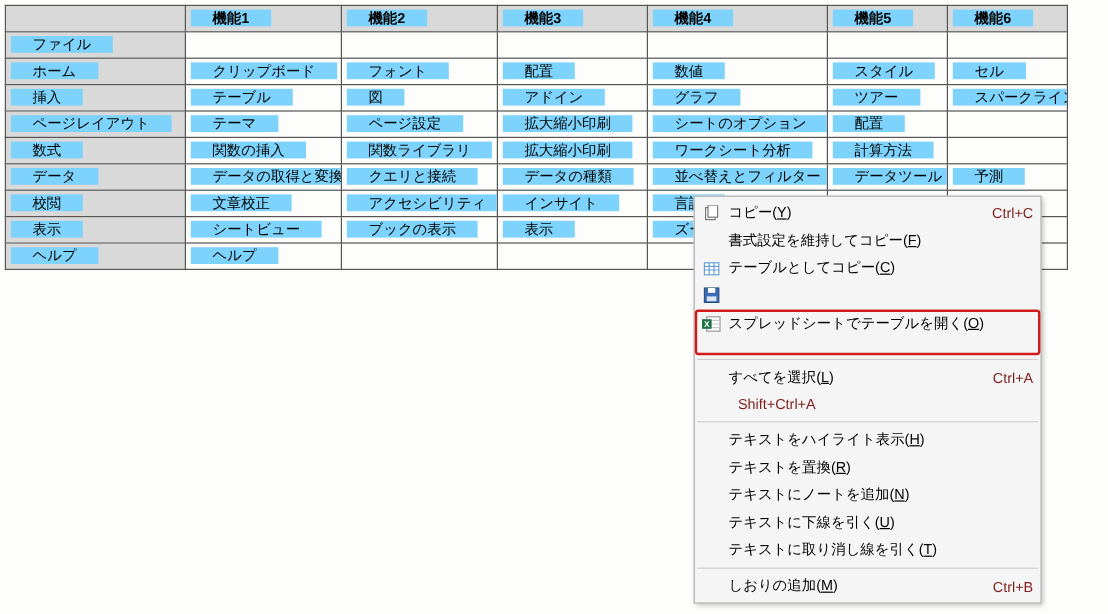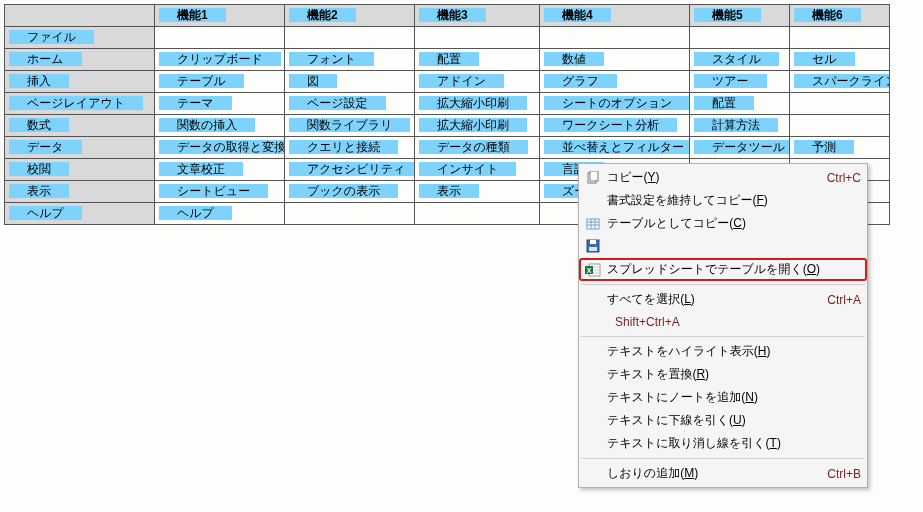--- a/index.html
+++ b/index.html
@@ -73,21 +73,21 @@
   .ctx .item .sc { color: #7f1d1d; margin-left: 8px; }
   .ctx .sep {
     height: 1px;
     background: #cfcfcf;
     margin: 3px 2px;
   }
   .ctx .hl {
     border: 2px solid #d21c1c;
     border-radius: 3px;
     margin: 1px 0;
-    padding: 1px 6px 1px 2px;
+    padding: 1px 6px 16px 2px;
   }
   .ctx .hl .ico svg { }
   u { text-decoration: underline; }
 </style>
 </head>
 <body>
 
 <table>
   <colgroup>
     <col class="c0">

